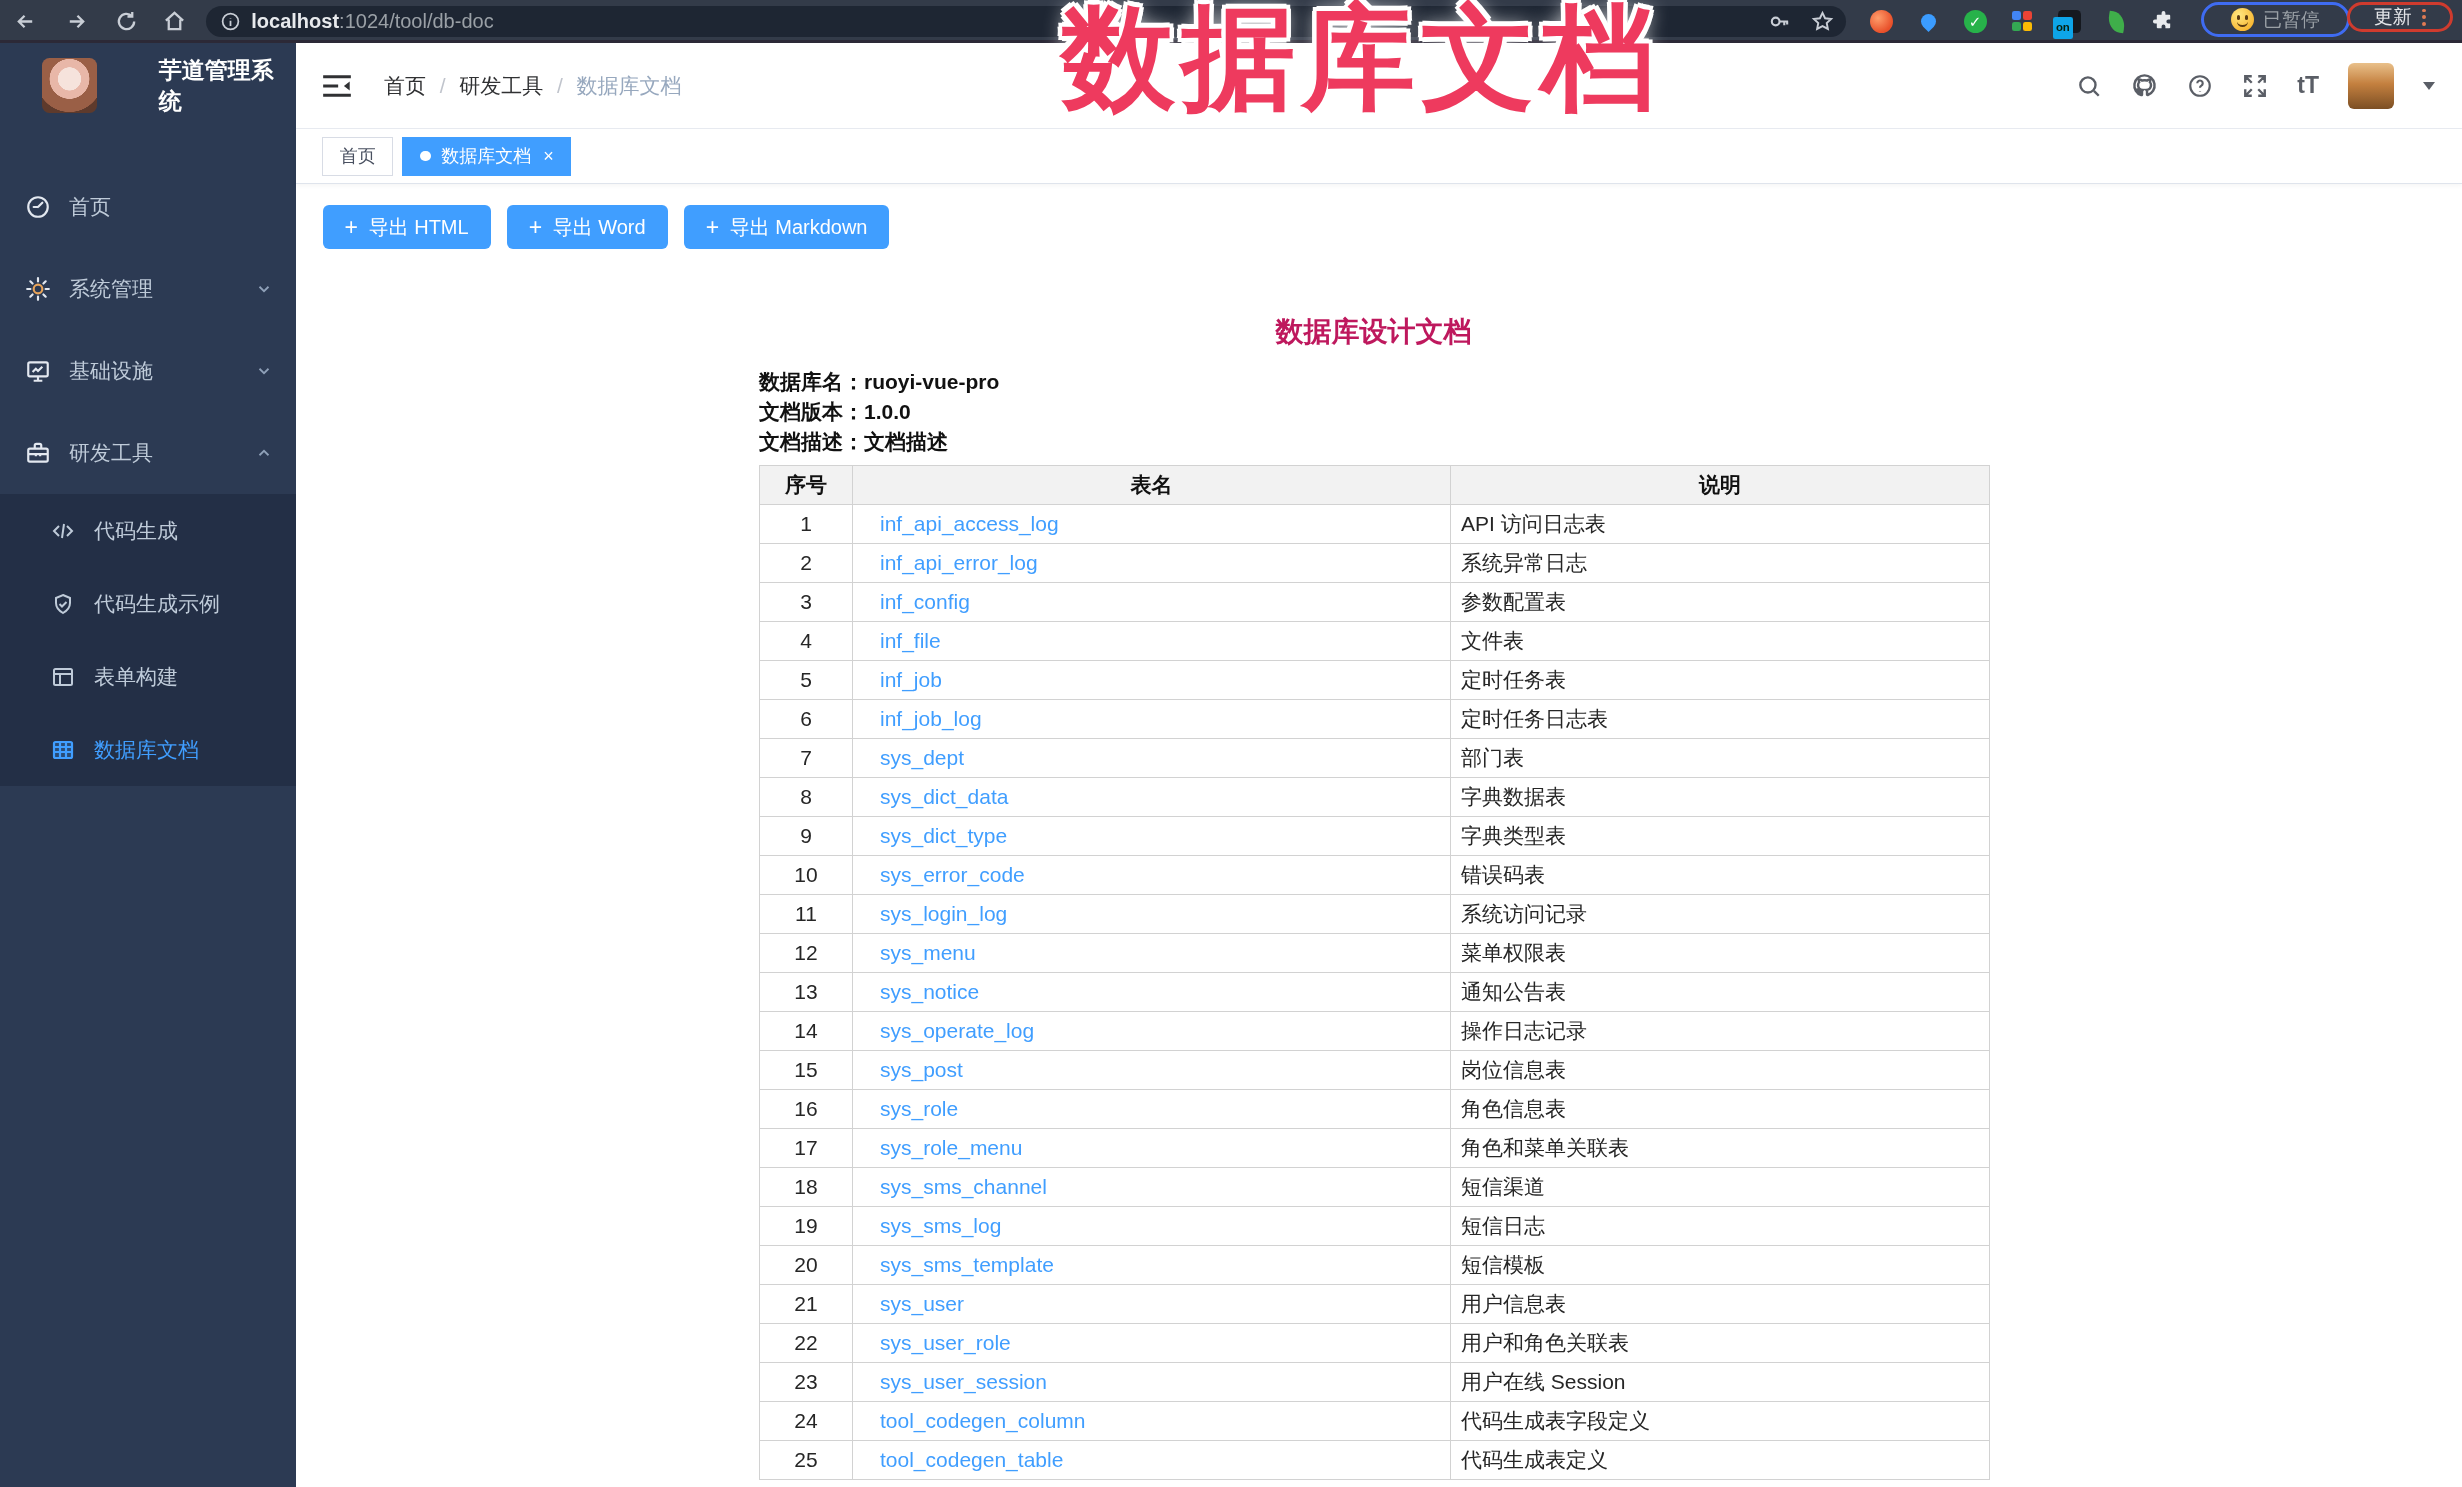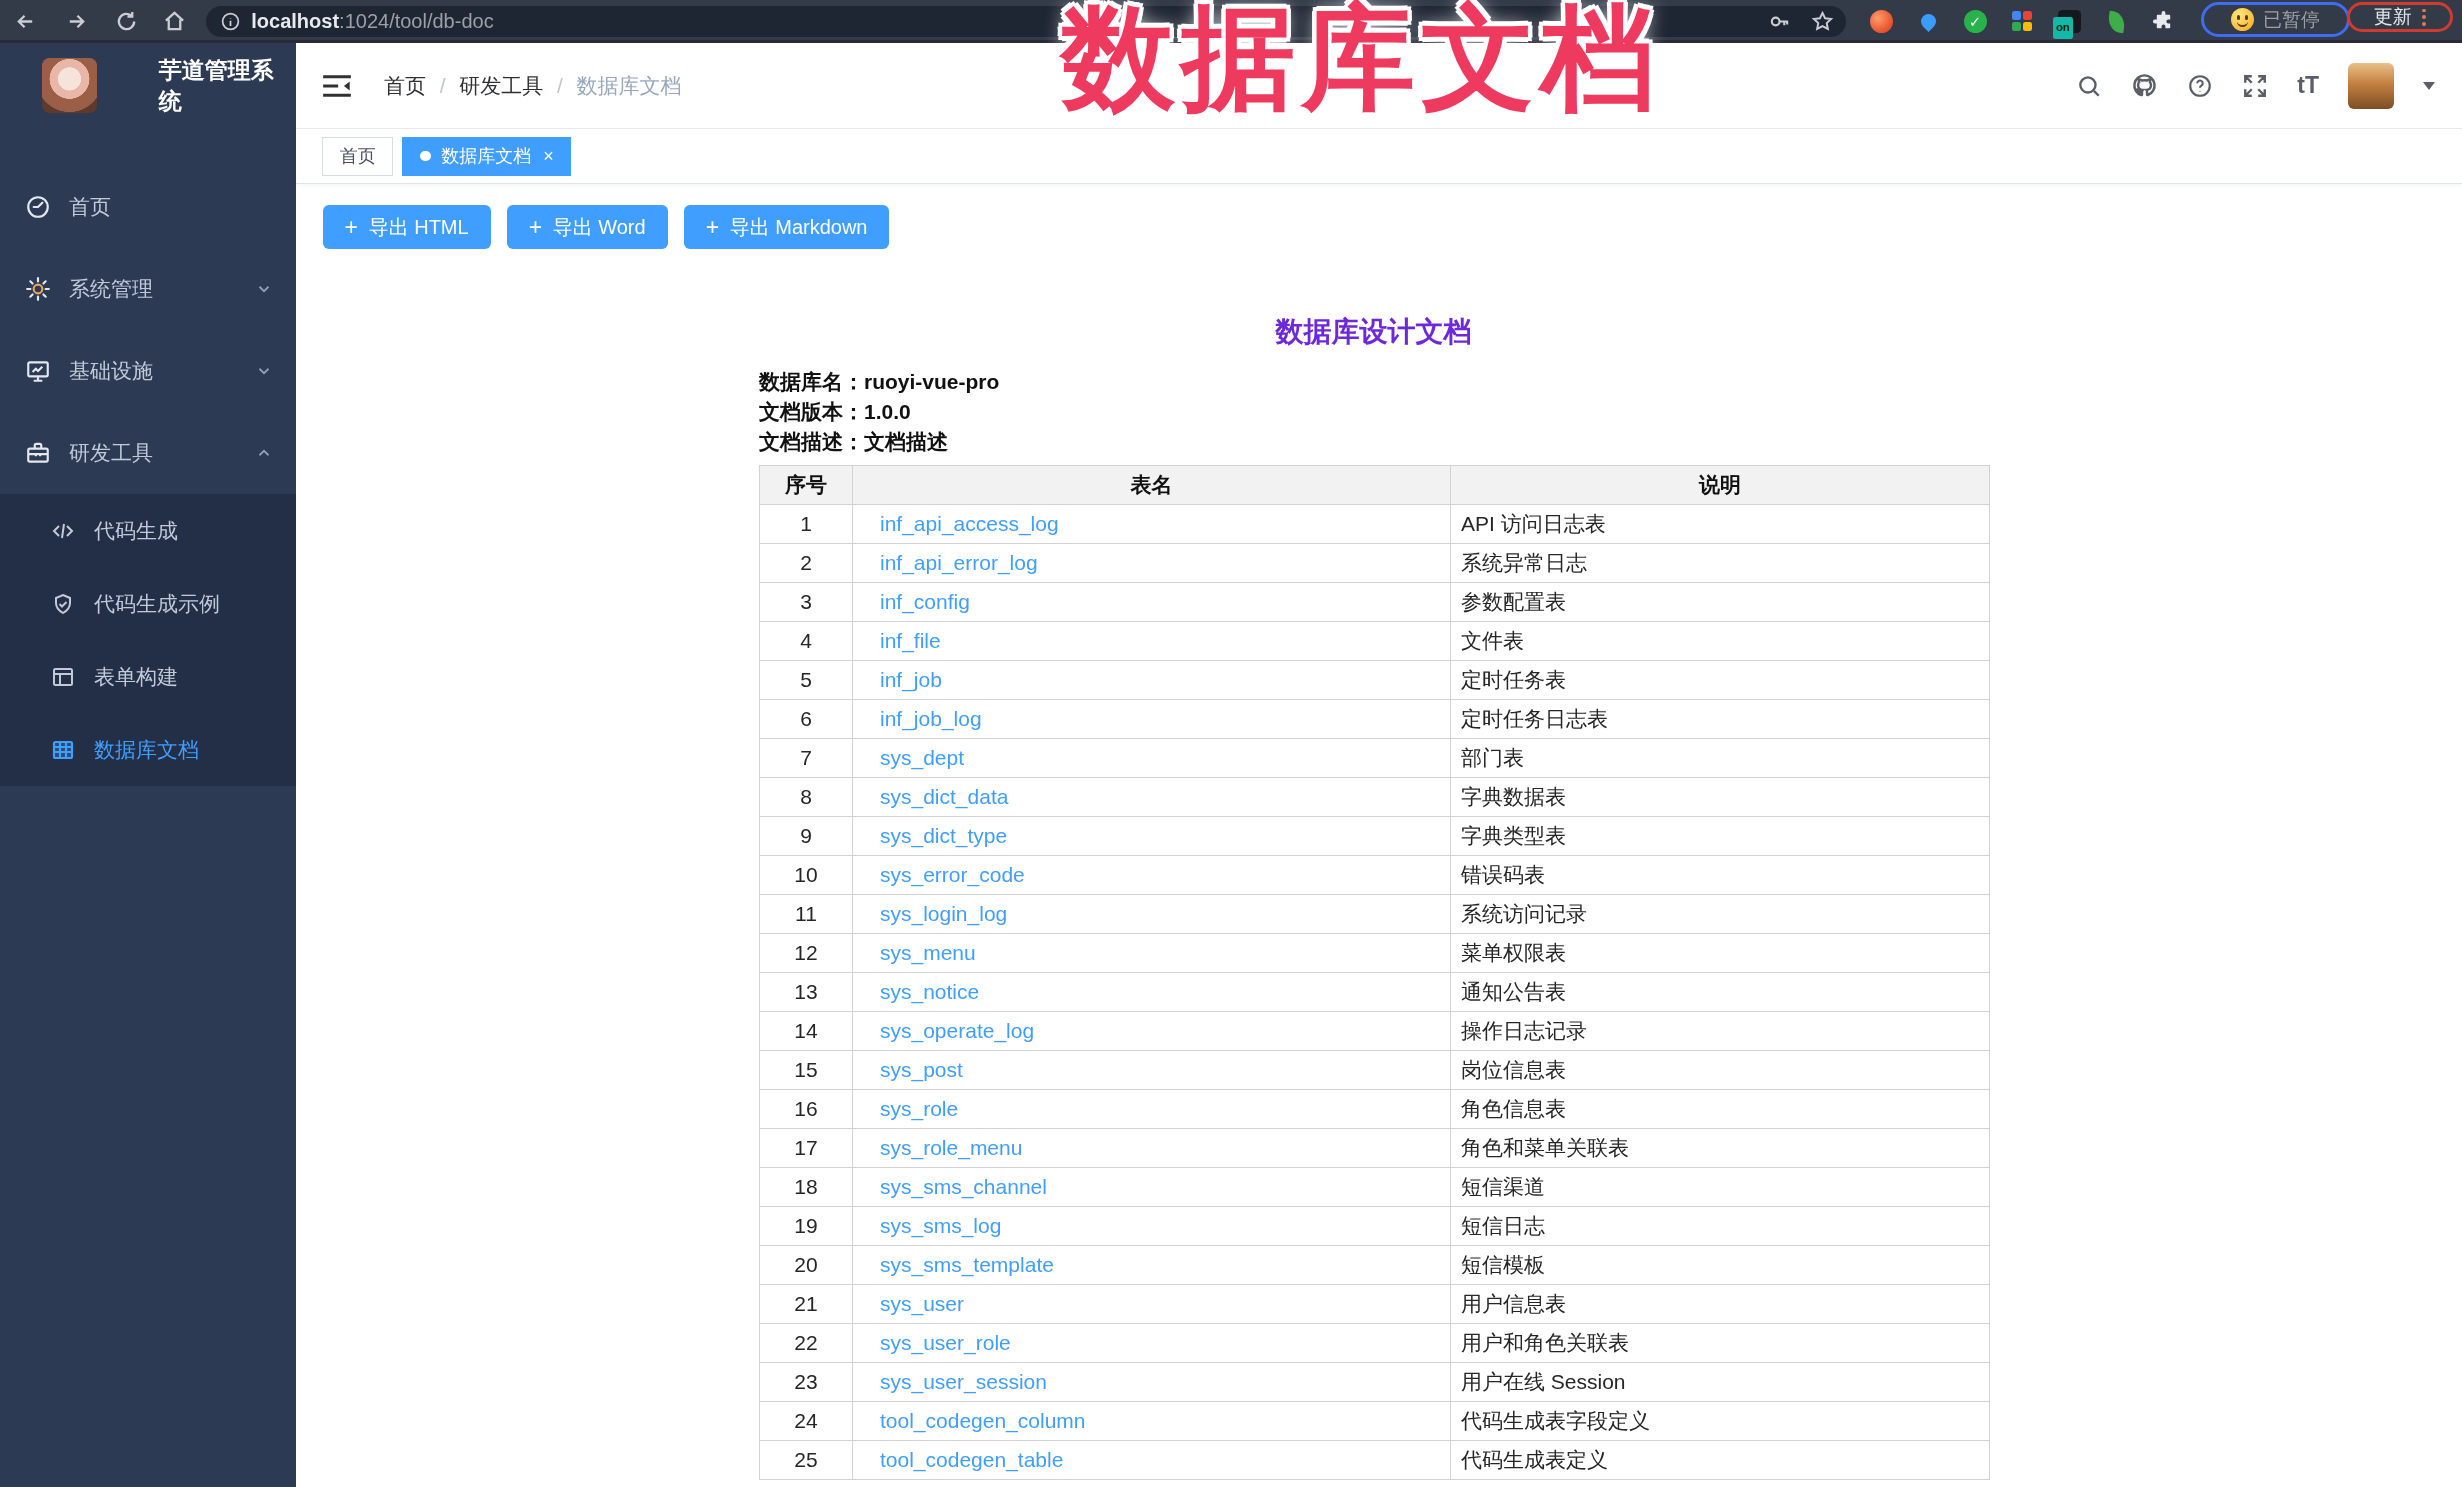--- a/index.html
+++ b/index.html
@@ -15,21 +15,21 @@
   .url-rest{color:#9aa0a6;}
   .omni-right{position:absolute;right:12px;top:0;height:31px;display:flex;align-items:center;gap:20px;color:#c9ced6;}
   .exts{position:absolute;left:1868px;top:6px;height:31px;display:flex;align-items:center;gap:21px;}
   .extbox{width:26px;height:26px;display:flex;align-items:center;justify-content:center;position:relative;}
   .ball-orange{width:23px;height:23px;border-radius:50%;background:radial-gradient(circle at 35% 35%,#ff9d6b,#e8502a 70%);}
   .pin-blue{width:15px;height:15px;border-radius:50% 50% 50% 0;transform:rotate(-45deg);background:#3b9cff;}
   .ball-green{width:23px;height:23px;border-radius:50%;background:#27b24a;color:#fff;font-size:15px;display:flex;align-items:center;justify-content:center;font-weight:bold;}
   .grid4{width:21px;height:21px;display:grid;grid-template-columns:9px 9px;grid-template-rows:9px 9px;gap:2.3px;}
   .grid4 i{border-radius:2.3px;}
   .onbadge{width:23px;height:23px;background:#15191f;border-radius:4.6px;position:relative;}
-  .onbadge b{position:absolute;left:-4.6px;bottom:-6px;background:#14b8a6;color:#06220f;font-size:11.4px;line-height:13.7px;padding:4px 3px;border-radius:2.3px;font-weight:bold;}
+  .onbadge b{position:absolute;left:-4.6px;bottom:-6px;background:#0ea5e9;color:#06220f;font-size:11.4px;line-height:13.7px;padding:4px 3px;border-radius:2.3px;font-weight:bold;}
   .leaf{width:16.7px;height:20px;background:#3fae4a;border-radius:0 80% 0 80%;transform:rotate(10deg);}
   .puzzle{color:#e8eaed;}
   .paused-chip{position:absolute;left:2201px;top:2.3px;width:149px;height:35px;border:3px solid #3f6cf2;border-radius:23px;display:flex;align-items:center;justify-content:center;gap:9px;box-sizing:border-box;}
   .emoji{width:23px;height:23px;border-radius:50%;background:radial-gradient(circle at 35% 30%,#ffe680,#f7b codice);background:radial-gradient(circle at 35% 30%,#ffe680,#f7b733 75%);position:relative;}
   .emoji i{position:absolute;top:6.8px;width:3px;height:4.6px;background:#5b3b12;border-radius:1.5px;}
   .emoji i.l{left:6px}.emoji i.r{right:6px}
   .emoji u{position:absolute;left:6px;right:6px;bottom:4.6px;height:5.3px;border-bottom:2.3px solid #5b3b12;border-radius:0 0 7.6px 7.6px;}
   .paused-label{color:#9aa0a6;font-size:19px;}
   .update-chip{position:absolute;left:2347px;top:2.3px;width:106px;height:30px;border:3px solid #cf3b2e;border-radius:23px;display:flex;align-items:center;justify-content:center;gap:10.6px;box-sizing:border-box;}
   .update-label{color:#e3e5e9;font-size:19px;}
@@ -70,21 +70,21 @@
   .tag.active{background:#409eff;border-color:#409eff;color:#fff;}
   .tag .dot{width:10.6px;height:10.6px;border-radius:50%;background:#fff;margin-right:10.6px;}
   .tag .x{margin-left:12px;font-size:18px;}
 
   
   .content{position:absolute;left:296px;top:184px;right:0;bottom:0;background:#fff;overflow:hidden;}
   .btn-row{padding:21px 0 0 26.6px;display:flex;gap:16px;}
   .btn{height:44px;background:#409eff;color:#fff;border:none;border-radius:6px;font-size:20px;display:inline-flex;align-items:center;padding:0 22px;gap:10.6px;cursor:pointer;font-family:inherit;}
   .btn .plus{font-size:23px;line-height:1;}
   .doc{width:1229px;margin:64px 0 0 463px;}
-  .doc-title{text-align:center;font-size:28px;font-weight:bold;color:#6d28d9;}
+  .doc-title{text-align:center;font-size:28px;font-weight:bold;color:#be185d;}
   .doc-meta{margin-top:16px;font-size:21px;color:#111;line-height:30px;font-weight:bold;}
   .doc-meta .mv{font-weight:bold;}
   table.doc-table{margin-top:7.6px;width:1229px;border-collapse:collapse;font-size:21px;table-layout:fixed;}
   .doc-table th{background:#f2f2f2;border:1.5px solid #d2d2d2;height:36px;font-weight:bold;color:#111;text-align:center;}
   .doc-table td{border:1.5px solid #d2d2d2;height:36px;color:#262626;}
   .doc-table td.num{text-align:center;}
   .doc-table td.name{padding-left:27px;}
   .doc-table td.name a{color:#409eff;text-decoration:none;}
   .doc-table td.desc{padding-left:10px;}
 

